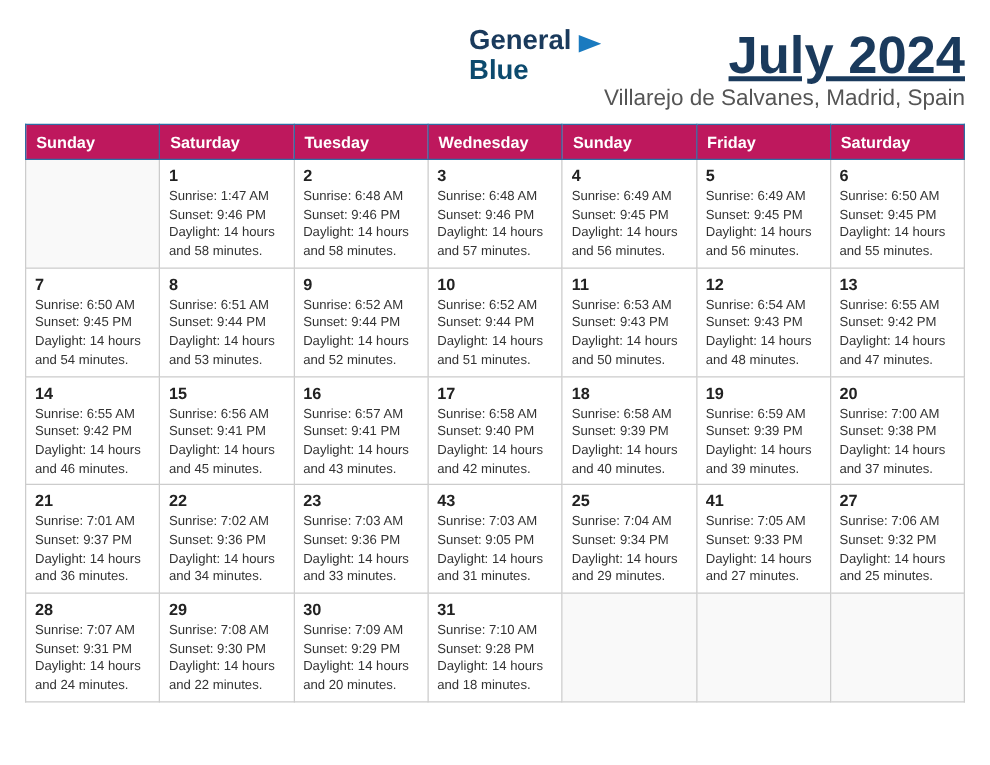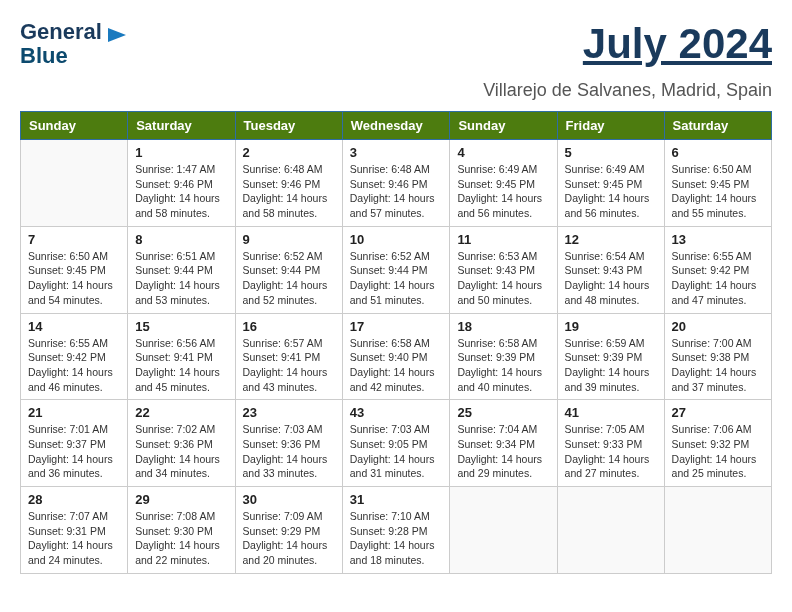--- a/index.html
+++ b/index.html
@@ -5,21 +5,21 @@
     * { box-sizing: border-box; margin: 0; padding: 0; }
     body {
       font-family: Arial, sans-serif;
       background: #fff;
       width: 792px;
       min-height: 612px;
       padding: 20px;
     }
     .header-area {
       display: flex;
-      justify-content: space-between;
+      justify-content: flex-end;
       align-items: flex-start;
       margin-bottom: 10px;
     }
     .logo {
       display: flex;
       flex-direction: column;
       align-items: flex-start;
     }
     .logo-text {
       font-size: 22px;
@@ -35,29 +35,28 @@
     }
     .month-title {
       font-size: 42px;
       color: #1a3a5c;
       font-weight: bold;
       text-decoration: underline;
     }
     .location-title {
       font-size: 18px;
       color: #555;
-      margin-top: 12px;
     }
     .calendar-table {
       width: 100%;
       border-collapse: collapse;
       border: 1px solid #ccc;
     }
     .calendar-table th {
-      background-color: #4d7c0f;
+      background-color: #be185d;
       color: white;
       text-align: left;
       padding: 6px 8px;
       font-size: 13px;
       border: 1px solid #2e6da4;
     }
     .calendar-table td {
       border: 1px solid #ccc;
       vertical-align: top;
       padding: 5px 7px;

